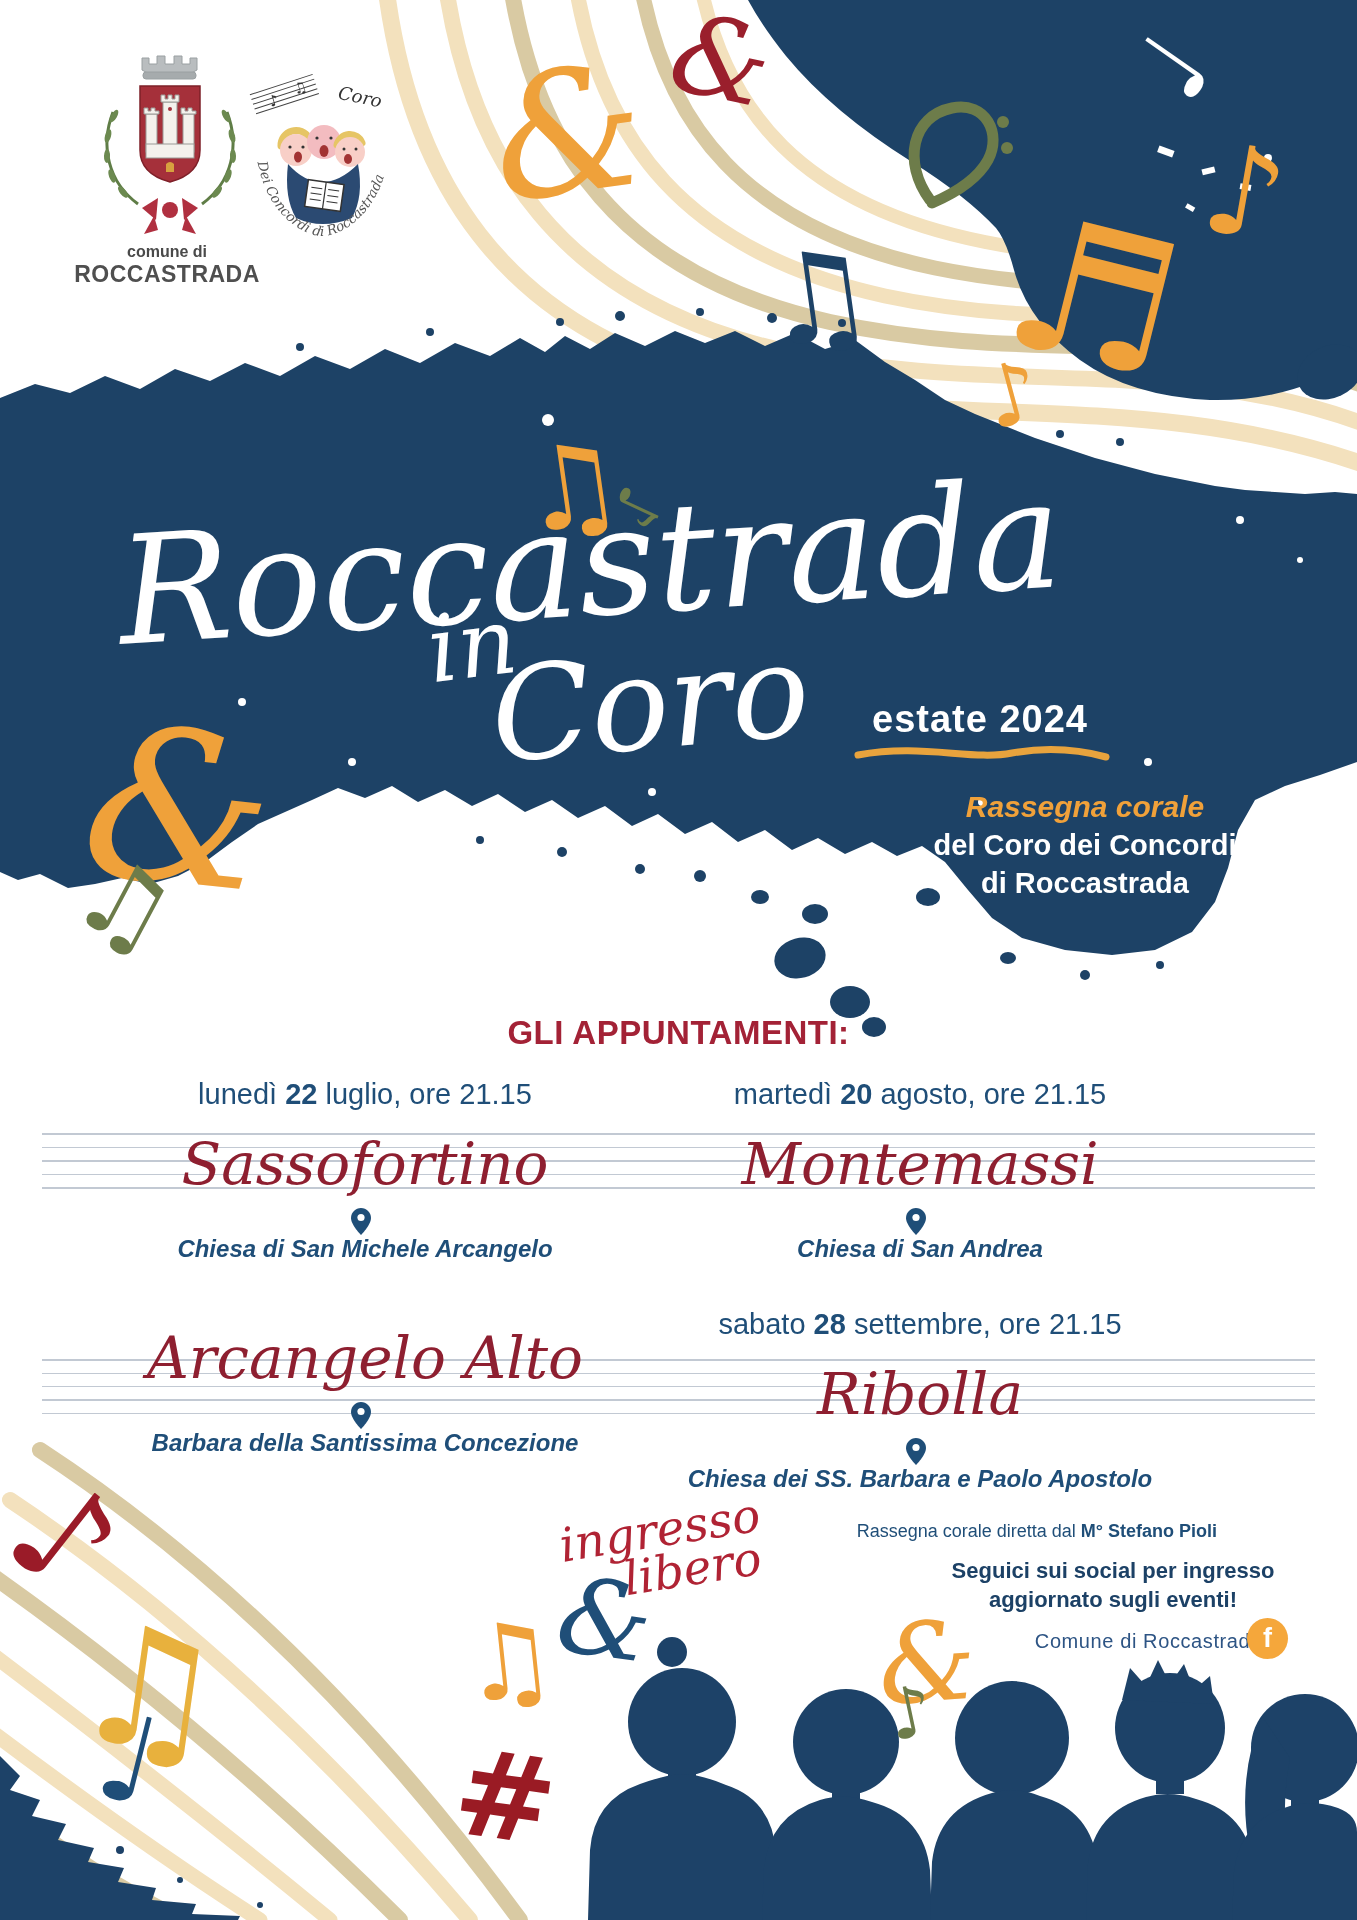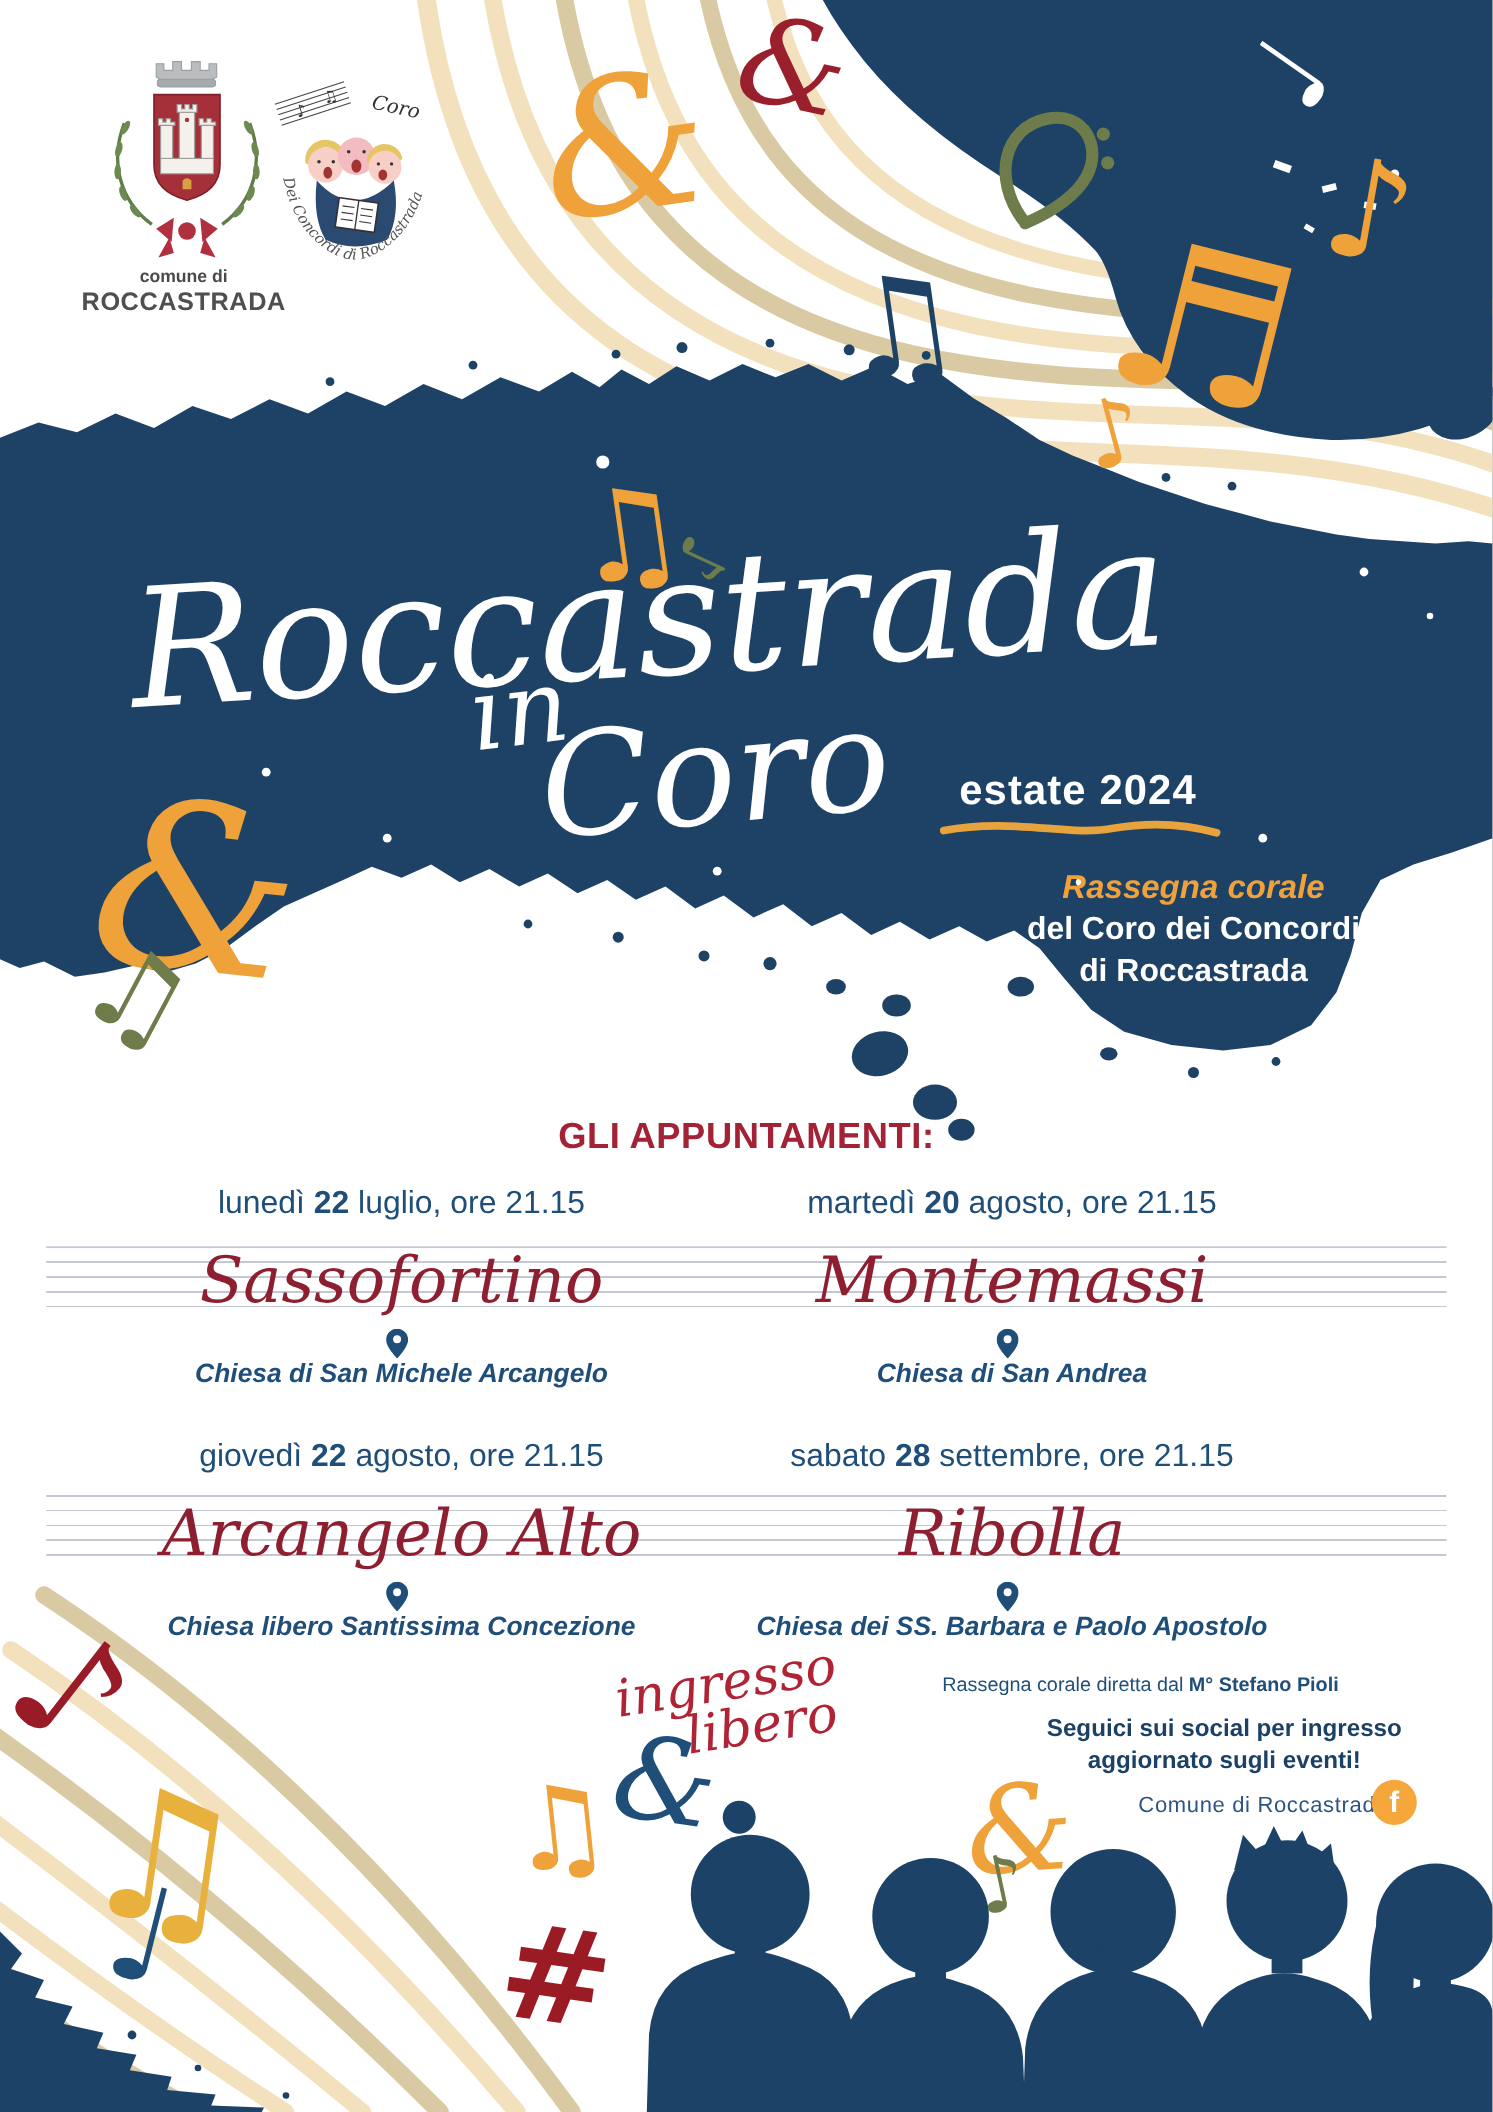--- a/index.html
+++ b/index.html
@@ -240,28 +240,27 @@
     <div class="ev-venue">
       <svg width="20" height="27" viewBox="0 0 20 27">
           <path d="M10 0 C4.5 0 0 4.5 0 10 C0 17 10 27 10 27 C10 27 20 17 20 10 C20 4.5 15.5 0 10 0 Z" fill="#1f4e78"></path>
           <circle cx="10" cy="9.5" r="3.6" fill="#fff"></circle>
         </svg>
       <span>Chiesa di San Andrea</span>
     </div>
   </div>
 
   <div class="event" style="left:45px;top:1306px;width:640px;">
-    <div class="ev-date"><span>giovedì </span><b>22</b><span> agosto, ore 21.15</span></div>
     <div class="ev-name script">Arcangelo Alto</div>
     <div class="ev-venue">
       <svg width="20" height="27" viewBox="0 0 20 27">
           <path d="M10 0 C4.5 0 0 4.5 0 10 C0 17 10 27 10 27 C10 27 20 17 20 10 C20 4.5 15.5 0 10 0 Z" fill="#1f4e78"></path>
           <circle cx="10" cy="9.5" r="3.6" fill="#fff"></circle>
         </svg>
-      <span>Chiesa libero Santissima Concezione</span>
+      <span>Barbara della Santissima Concezione</span>
     </div>
   </div>
 
   <div class="event" style="left:595px;top:1306px;width:650px;">
     <div class="ev-date"><span>sabato </span><b>28</b><span> settembre, ore 21.15</span></div>
     <div class="ev-name script">Ribolla</div>
     <div class="ev-venue">
       <svg width="20" height="27" viewBox="0 0 20 27">
           <path d="M10 0 C4.5 0 0 4.5 0 10 C0 17 10 27 10 27 C10 27 20 17 20 10 C20 4.5 15.5 0 10 0 Z" fill="#1f4e78"></path>
           <circle cx="10" cy="9.5" r="3.6" fill="#fff"></circle>

